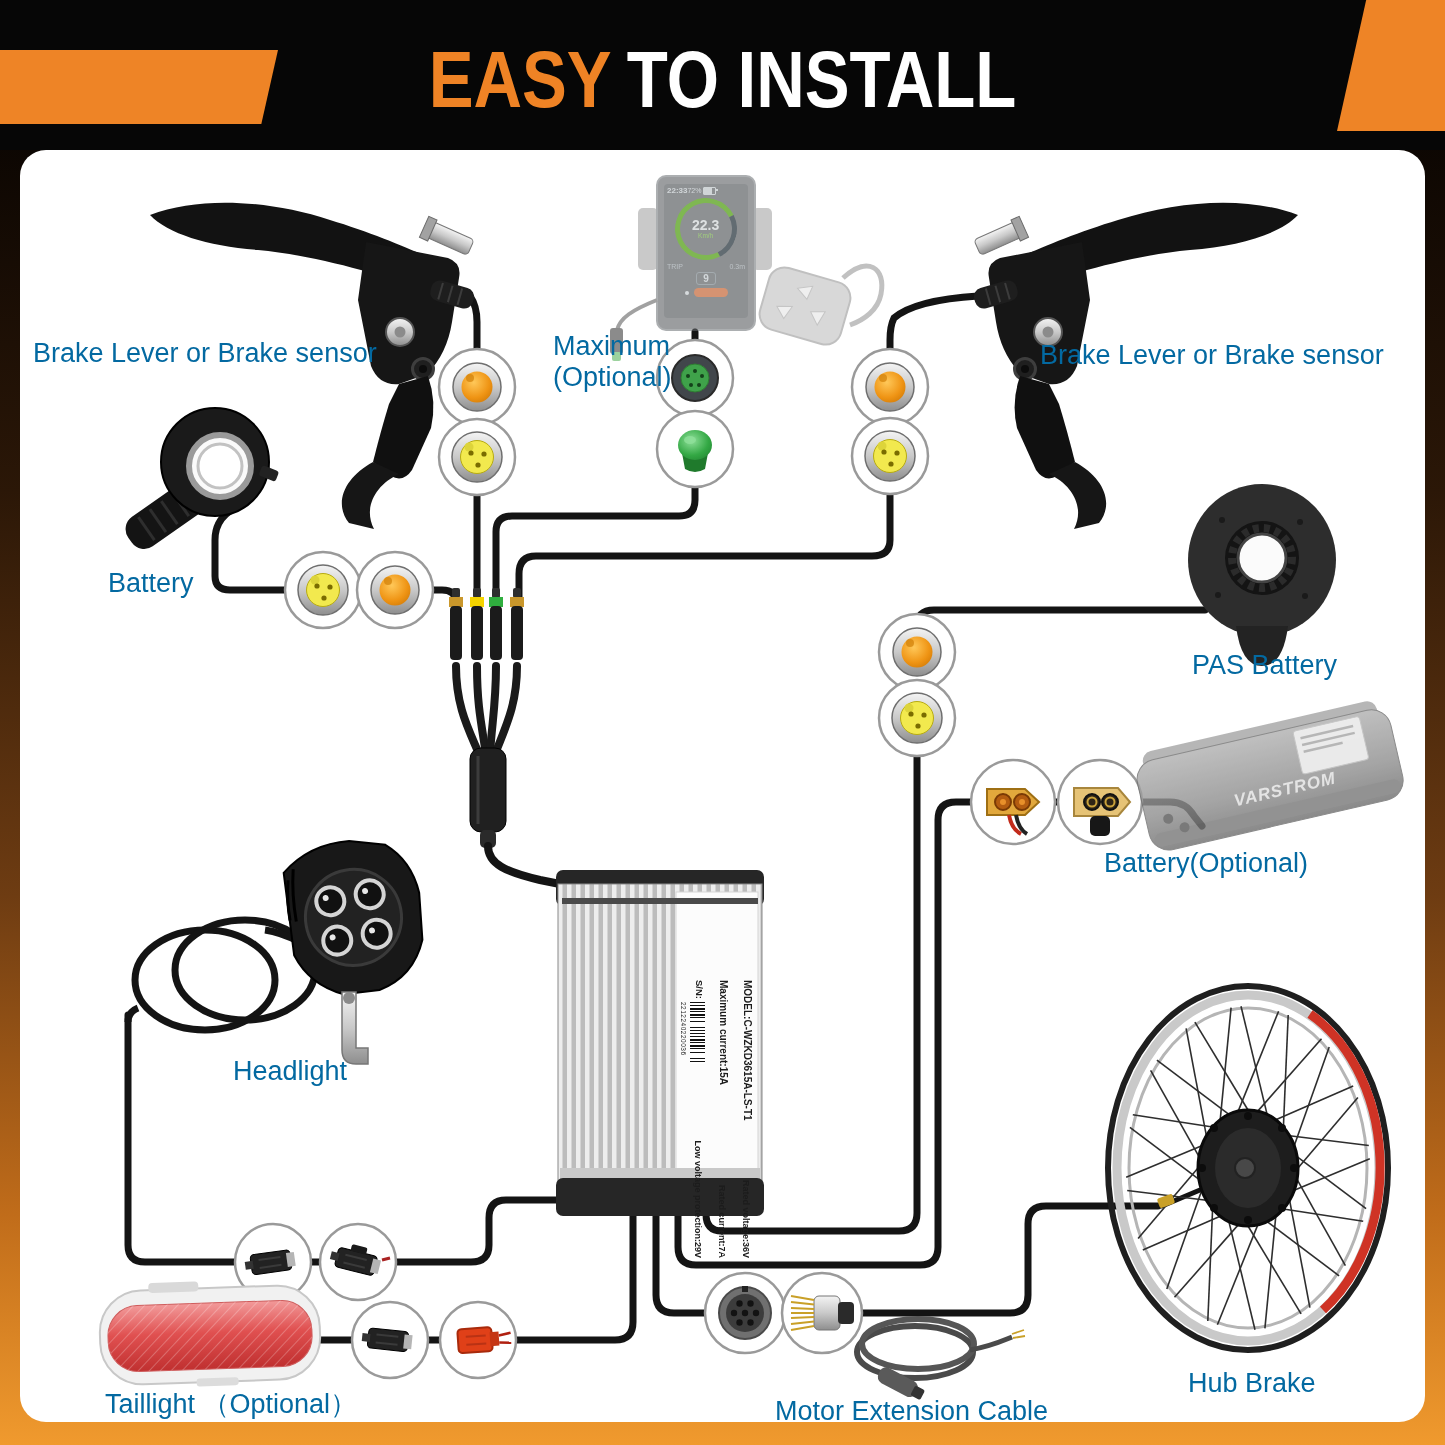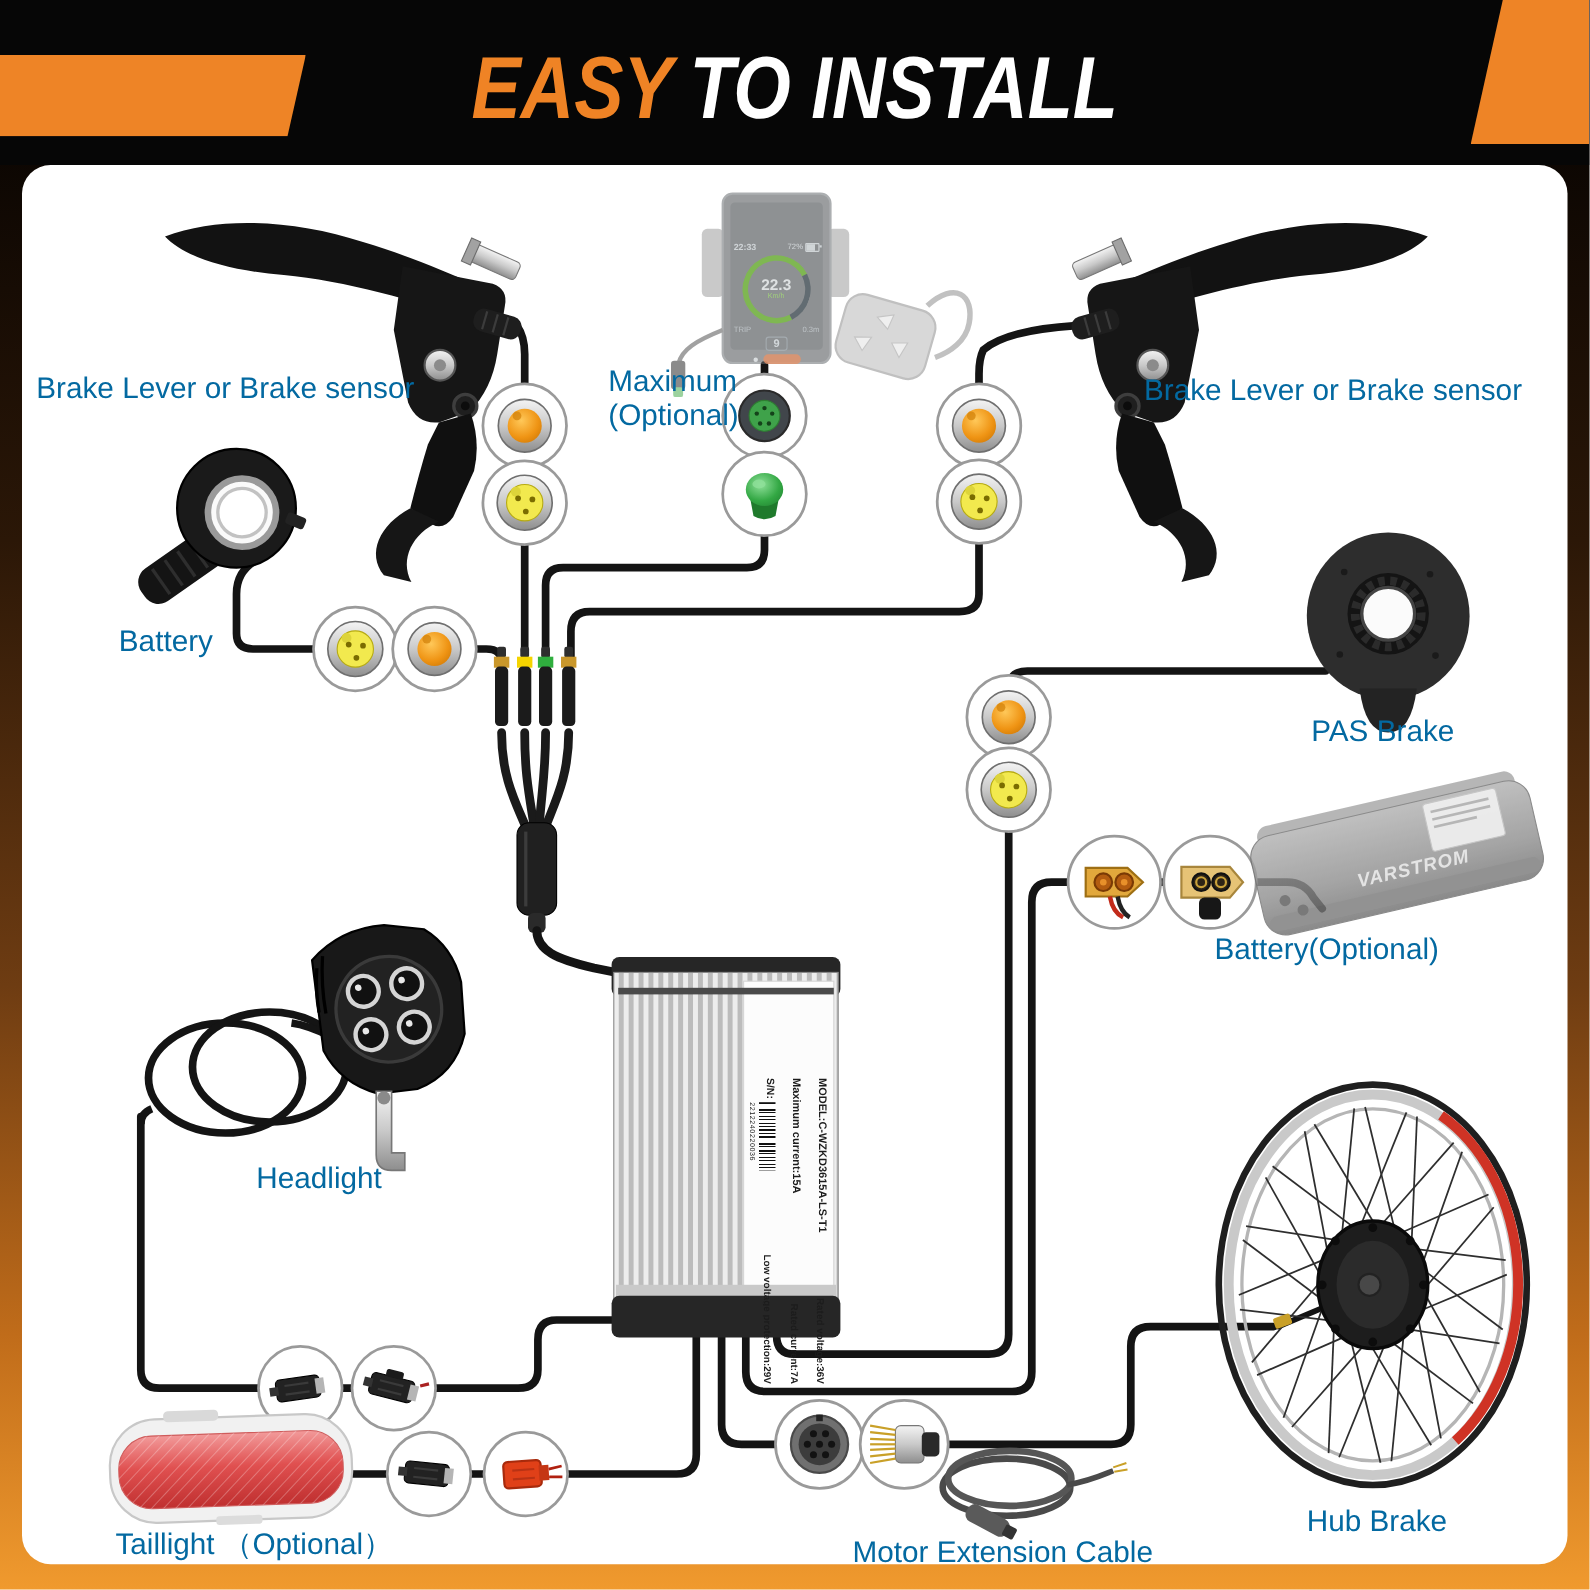--- a/index.html
+++ b/index.html
@@ -1,37 +1,37 @@
 <!DOCTYPE html>
 <html><head>
 <meta charset="utf-8">
 <style>
   html,body{margin:0;padding:0;}
   body{
     width:1445px;height:1445px;position:relative;overflow:hidden;
     font-family:"Liberation Sans",sans-serif;
     background:linear-gradient(180deg,#0a0502 8%,#2b1707 34%,#6e3c12 62%,#c06c1a 84%,#f09a2e 100%);
   }
-  .banner{position:absolute;left:0;top:0;width:1445px;height:150px;background:#060606;z-index:4;font-style:italic;}
+  .banner{position:absolute;left:0;top:0;width:1445px;height:150px;background:#060606;z-index:4;}
   .stripe-left{position:absolute;left:0;top:50px;width:278px;height:74px;background:#ee8426;
     clip-path:polygon(0 0,100% 0,94% 100%,0 100%);}
   .stripe-right{position:absolute;right:0;top:0;width:108px;height:131px;background:#ee8426;
     clip-path:polygon(27% 0,100% 0,100% 100%,0 100%);}
   .title{position:absolute;left:0;right:0;top:34px;text-align:center;
     font-size:80px;font-weight:900;letter-spacing:0;transform:scaleX(.84);white-space:nowrap;}
   .title .hl{color:#ef8325;}
   .title .rest{color:#ffffff;margin-left:18px;}
   .card{position:absolute;left:20px;top:150px;width:1405px;height:1272px;background:#ffffff;
     border-radius:26px;z-index:1;}
   svg.diagram{position:absolute;left:0;top:0;z-index:2;}
   .lbl{position:absolute;z-index:3;font-size:27px;color:#0369a1;white-space:nowrap;}
   
   .screen{position:absolute;left:664px;top:184px;width:84px;height:134px;z-index:3;opacity:.82;
     color:#dfe4e7;font-size:8px;}
-  .scr-row{display:flex;justify-content:space-between;align-items:center;padding:2px 3px 0 3px;margin-top:34px;}
+  .scr-row{display:flex;align-items:center;padding:2px 3px 0 3px;}
   .scr-time{font-weight:bold;font-size:8px;}
   .scr-batt{display:flex;align-items:center;font-size:7px;gap:2px;}
   .batt-icon{display:inline-block;width:11px;height:6px;border:1px solid #dfe4e7;border-radius:1px;position:relative;background:linear-gradient(90deg,#dfe4e7 70%,transparent 70%);}
   .batt-icon:after{content:"";position:absolute;right:-3px;top:1px;width:2px;height:2px;background:#dfe4e7;}
   .gauge{width:52px;height:52px;border-radius:50%;border:5px solid #7cc044;border-right-color:#59646b;
     margin:3px auto 0;display:flex;flex-direction:column;align-items:center;justify-content:center;transform:rotate(18deg);}
   .gauge-in{transform:rotate(-18deg);text-align:center;}
   .scr-speed{font-size:14px;font-weight:bold;color:#f0f3f4;line-height:13px;}
   .scr-unit{font-size:6.5px;color:#a4da78;}
   .scr-trip{display:flex;justify-content:space-between;font-size:7px;color:#c7cdd1;padding:0 3px;margin-top:3px;}
@@ -490,21 +490,21 @@
   </div>
 </div>
 
 <div class="lbl" style="left:33px;top:338px">Brake Lever or Brake sensor</div>
 <div class="lbl" style="left:1040px;top:340px">Brake Lever or Brake sensor</div>
 <div class="lbl" style="left:553px;top:331px">
   <div>Maximum</div>
   <div>(Optional)</div>
 </div>
 <div class="lbl" style="left:108px;top:568px">Battery</div>
-<div class="lbl" style="left:1192px;top:650px">PAS Brake</div>
+<div class="lbl" style="left:1192px;top:650px">PAS Battery</div>
 <div class="lbl" style="left:1104px;top:848px">Battery(Optional)</div>
 <div class="lbl" style="left:233px;top:1056px">Headlight</div>
 <div class="lbl" style="left:105px;top:1386px">Taillight （Optional）</div>
 <div class="lbl" style="left:1188px;top:1368px">Hub Brake</div>
 <div class="lbl" style="left:775px;top:1396px">Motor Extension Cable</div>
 
 <div class="screen">
   <div class="scr-row">
     <span class="scr-time">22:33</span>
     <span class="scr-batt">

